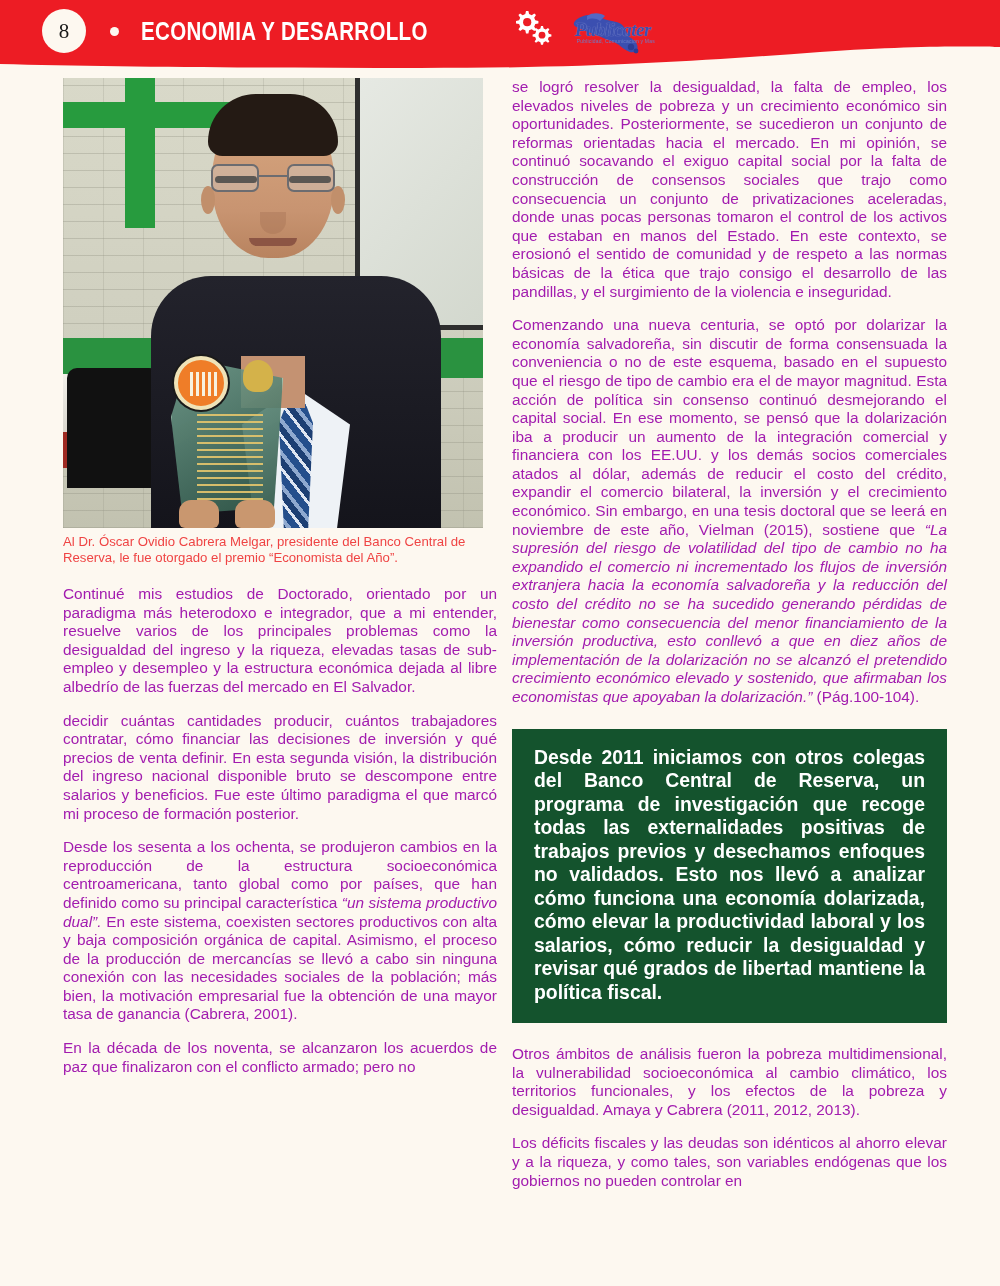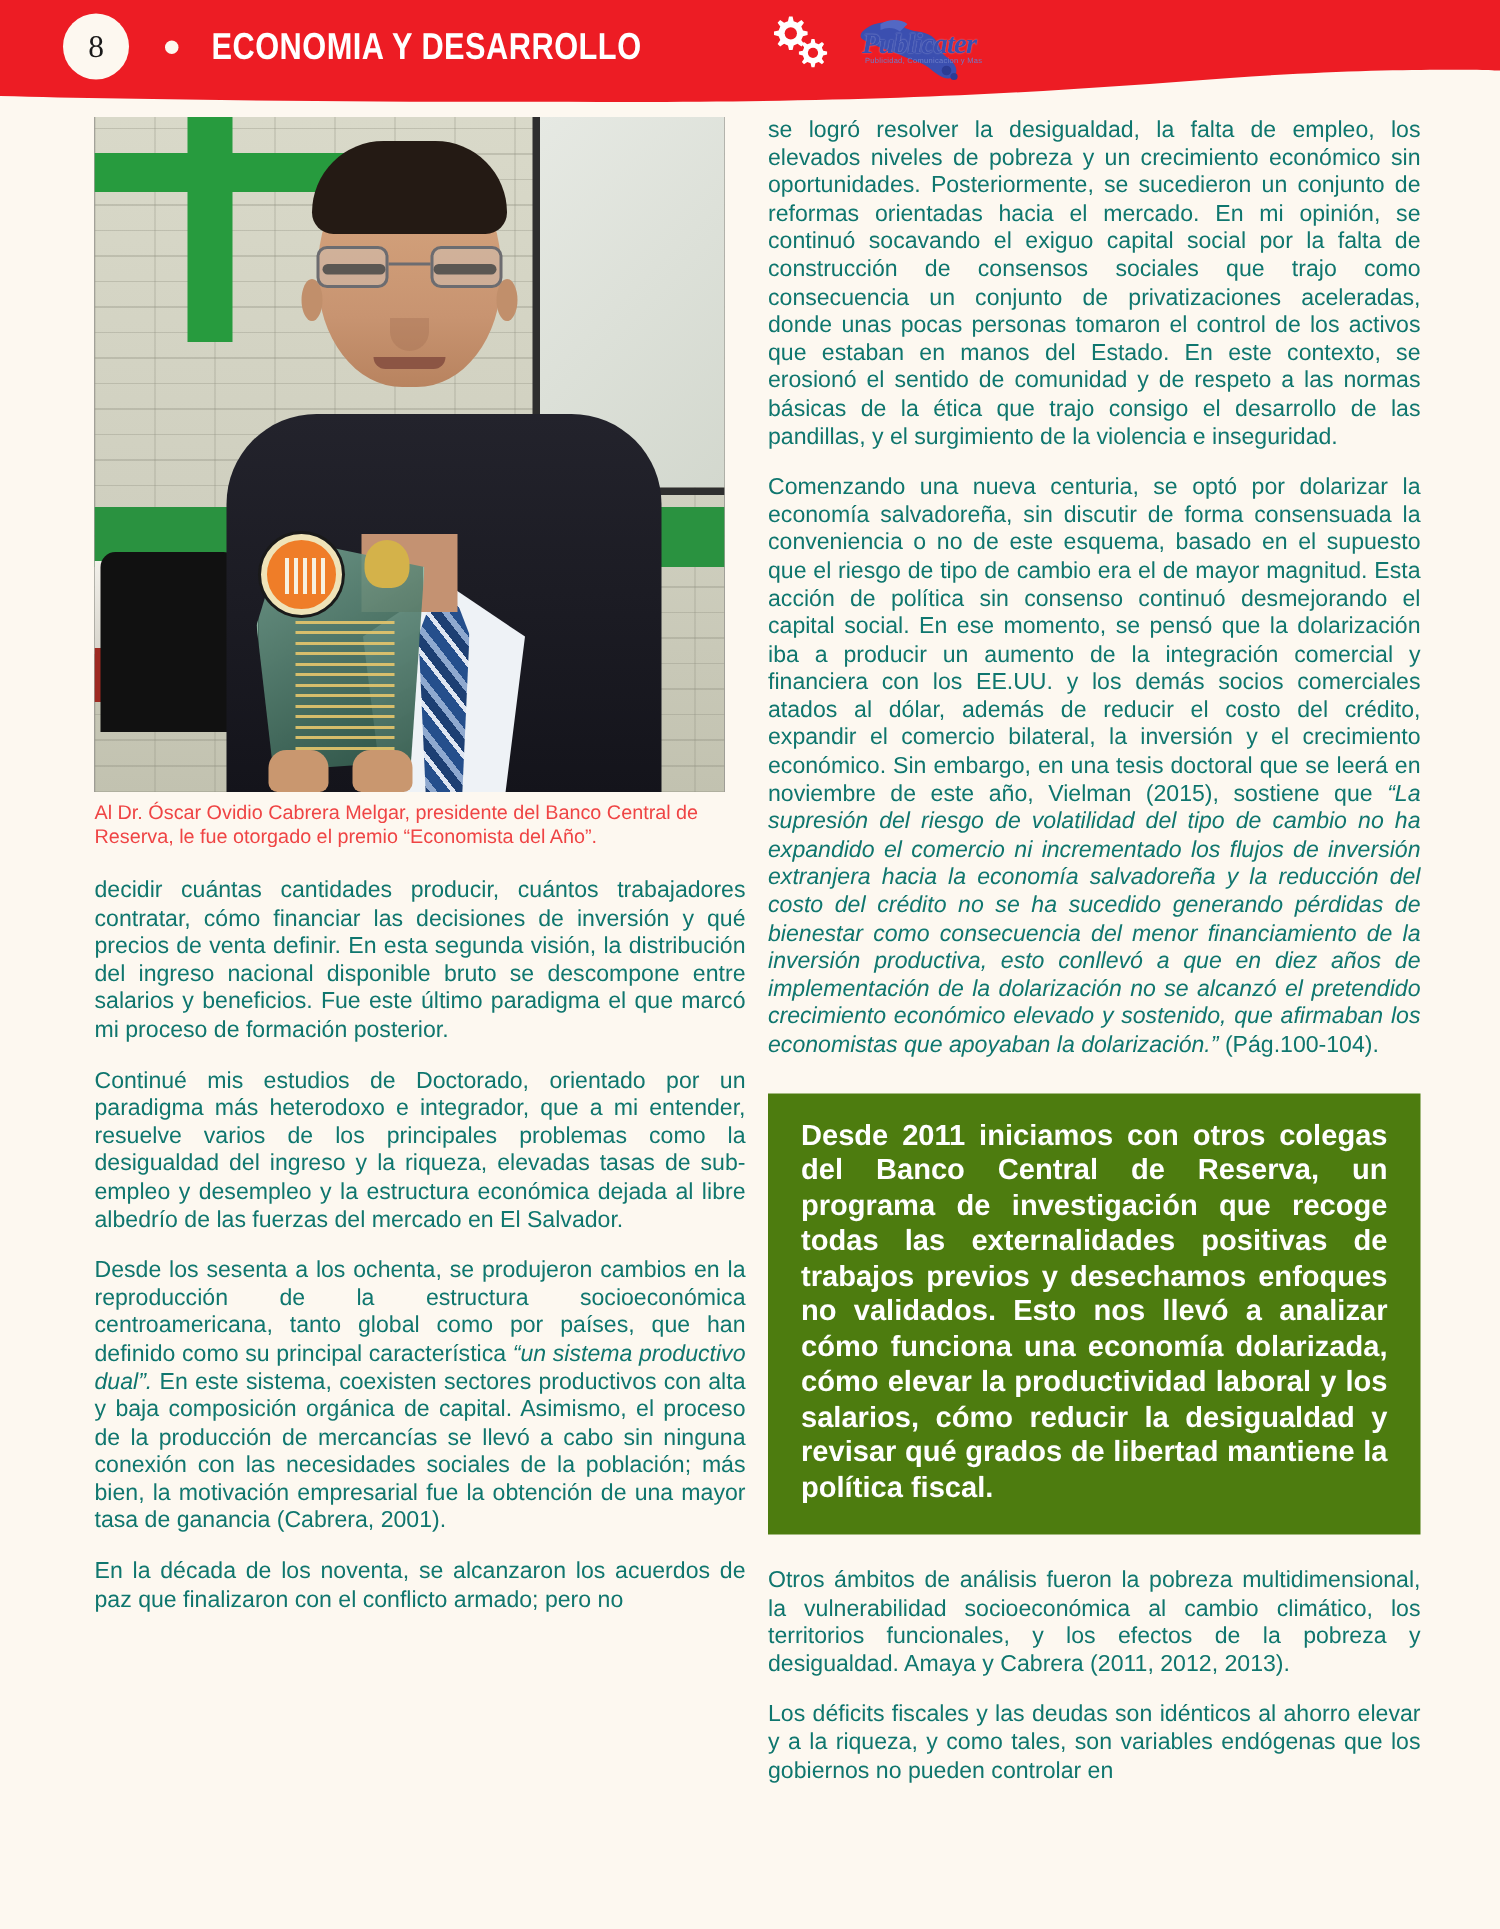--- a/index.html
+++ b/index.html
@@ -305,33 +305,33 @@
     margin-top: 6px;
     font-size: 13.2px;
     line-height: 16px;
     color: #ef4444;
   }
 
   
   p.body {
     font-size: 15.4px;
     line-height: 18.6px;
-    color: #0f766e;
+    color: #a21caf;
     text-align: justify;
     margin-bottom: 15px;
   }
   p.body:last-child { margin-bottom: 0; }
   .left-body { margin-top: 19px; }
   em.q { }
 
   
   .pullquote {
     margin-top: 22px;
     margin-bottom: 22px;
-    background: #4d7c0f;
+    background: #14532d;
     width: 435px;
     padding: 17px 22px 19px 22px;
     color: #ffffff;
     font-size: 19.4px;
     line-height: 23.5px;
     font-weight: bold;
     text-align: justify;
     font-family: "Liberation Sans Narrow", "Liberation Sans", sans-serif;
   }
   .pullquote span { display: inline; }
@@ -422,22 +422,22 @@
     </div>
     <div class="hands">
       <div class="hand l"></div>
       <div class="hand r"></div>
     </div>
   </div>
 
   <div class="caption">Al Dr. Óscar Ovidio Cabrera Melgar, presidente del Banco Central de Reserva, le fue otorgado el premio “Economista del Año”.</div>
 
   <div class="left-body">
+    <p class="body">Continué mis estudios de Doctorado, orientado por un paradigma más heterodoxo e integrador, que a mi entender, resuelve varios de los principales problemas como la desigualdad del ingreso y la riqueza, elevadas tasas de sub-empleo y desempleo y la estructura económica dejada al libre albedrío de las fuerzas del mercado en El Salvador.</p>
     <p class="body">decidir cuántas cantidades producir, cuántos trabajadores contratar, cómo financiar las decisiones de inversión y qué precios de venta definir. En esta segunda visión, la distribución del ingreso nacional disponible bruto se descompone entre salarios y beneficios. Fue este último paradigma el que marcó mi proceso de formación posterior.</p>
-    <p class="body">Continué mis estudios de Doctorado, orientado por un paradigma más heterodoxo e integrador, que a mi entender, resuelve varios de los principales problemas como la desigualdad del ingreso y la riqueza, elevadas tasas de sub-empleo y desempleo y la estructura económica dejada al libre albedrío de las fuerzas del mercado en El Salvador.</p>
 
     <p class="body"><span>Desde los sesenta a los ochenta, se produjeron cambios en la reproducción de la estructura socioeconómica centroamericana, tanto global como por países, que han definido como su principal característica </span><em class="q">“un sistema productivo dual”.</em><span>  En este sistema, coexisten sectores productivos con alta y baja composición orgánica de capital. Asimismo, el proceso de la producción de mercancías se llevó a cabo sin ninguna conexión con las necesidades sociales de la población; más bien, la motivación empresarial fue la obtención de una mayor tasa de ganancia (Cabrera, 2001).</span></p>
 
     <p class="body">En la década de los noventa, se alcanzaron los acuerdos de paz que finalizaron con el conflicto armado; pero no</p>
   </div>
 </div>
 
 <div class="col-right">
 
   <p class="body">se logró resolver  la desigualdad, la falta de empleo, los elevados niveles de pobreza y un crecimiento económico sin oportunidades. Posteriormente, se sucedieron un conjunto de reformas orientadas hacia el mercado. En mi opinión, se continuó socavando el exiguo capital social por la falta de construcción de consensos sociales que trajo como consecuencia un conjunto de privatizaciones aceleradas, donde unas pocas personas tomaron el control de los activos que estaban en manos del Estado. En este contexto, se erosionó el sentido de comunidad y de respeto a las normas básicas de la ética que trajo consigo el desarrollo de las pandillas, y el surgimiento de la violencia e inseguridad.</p>

